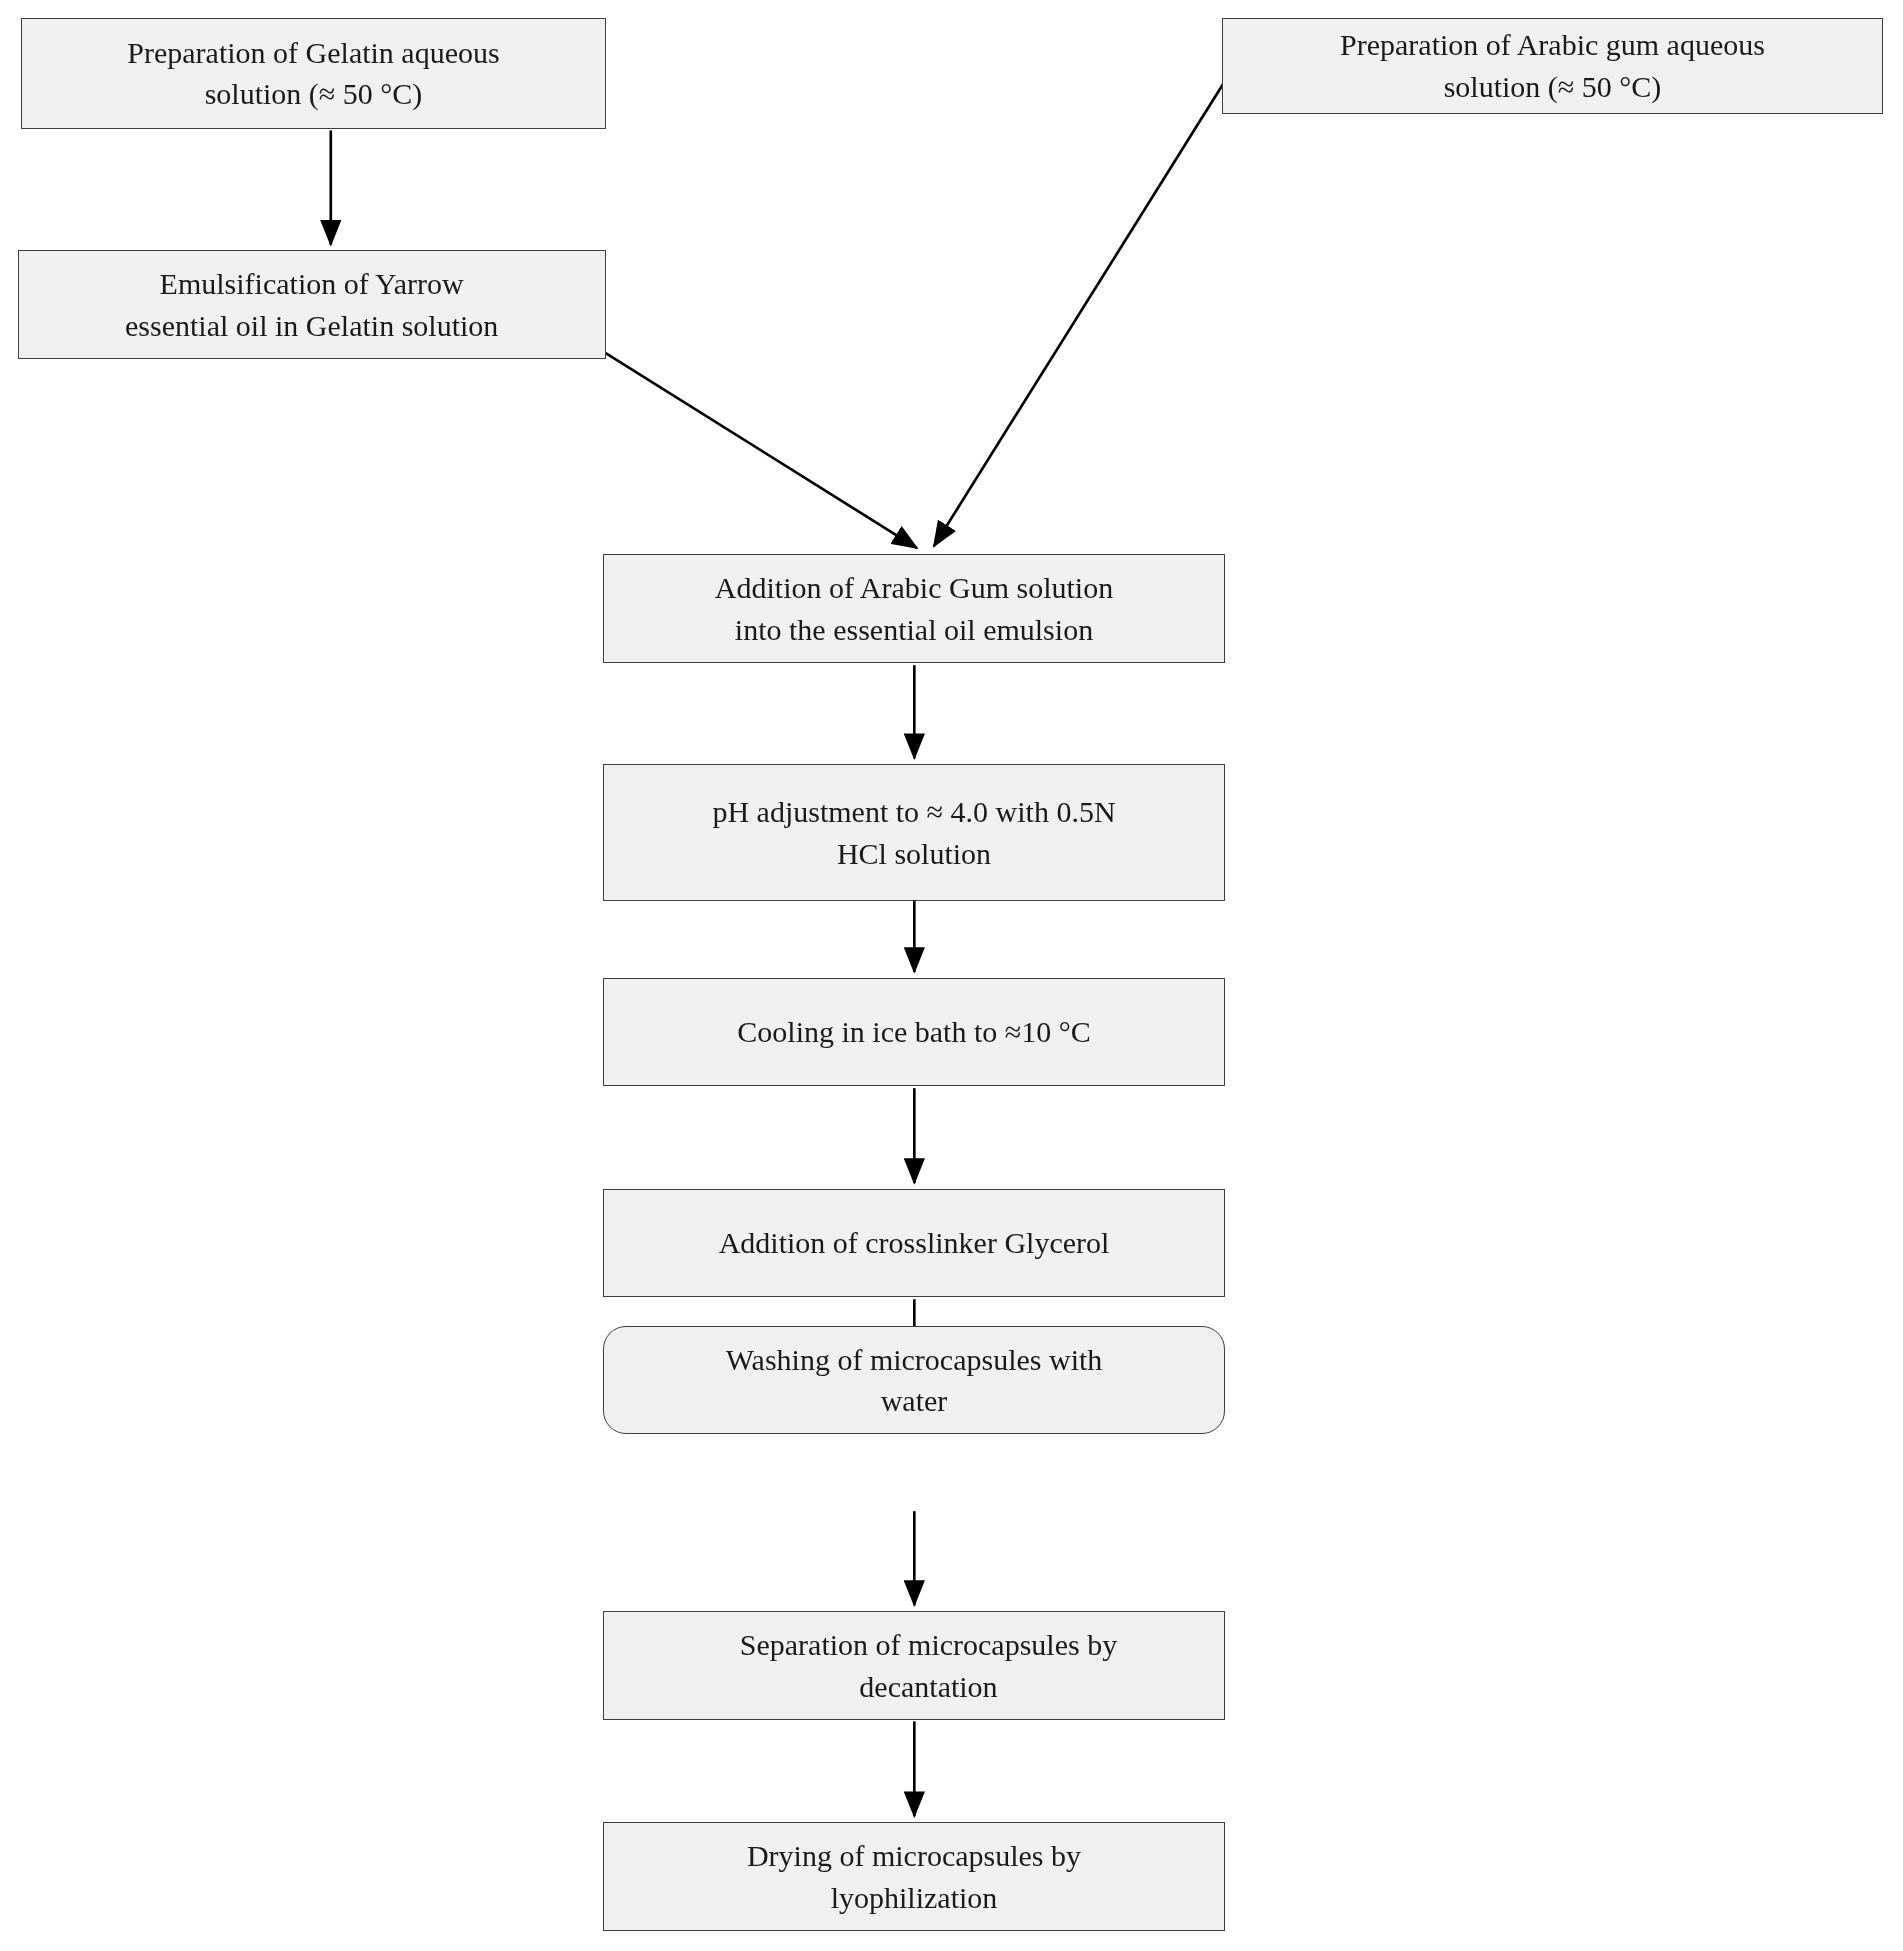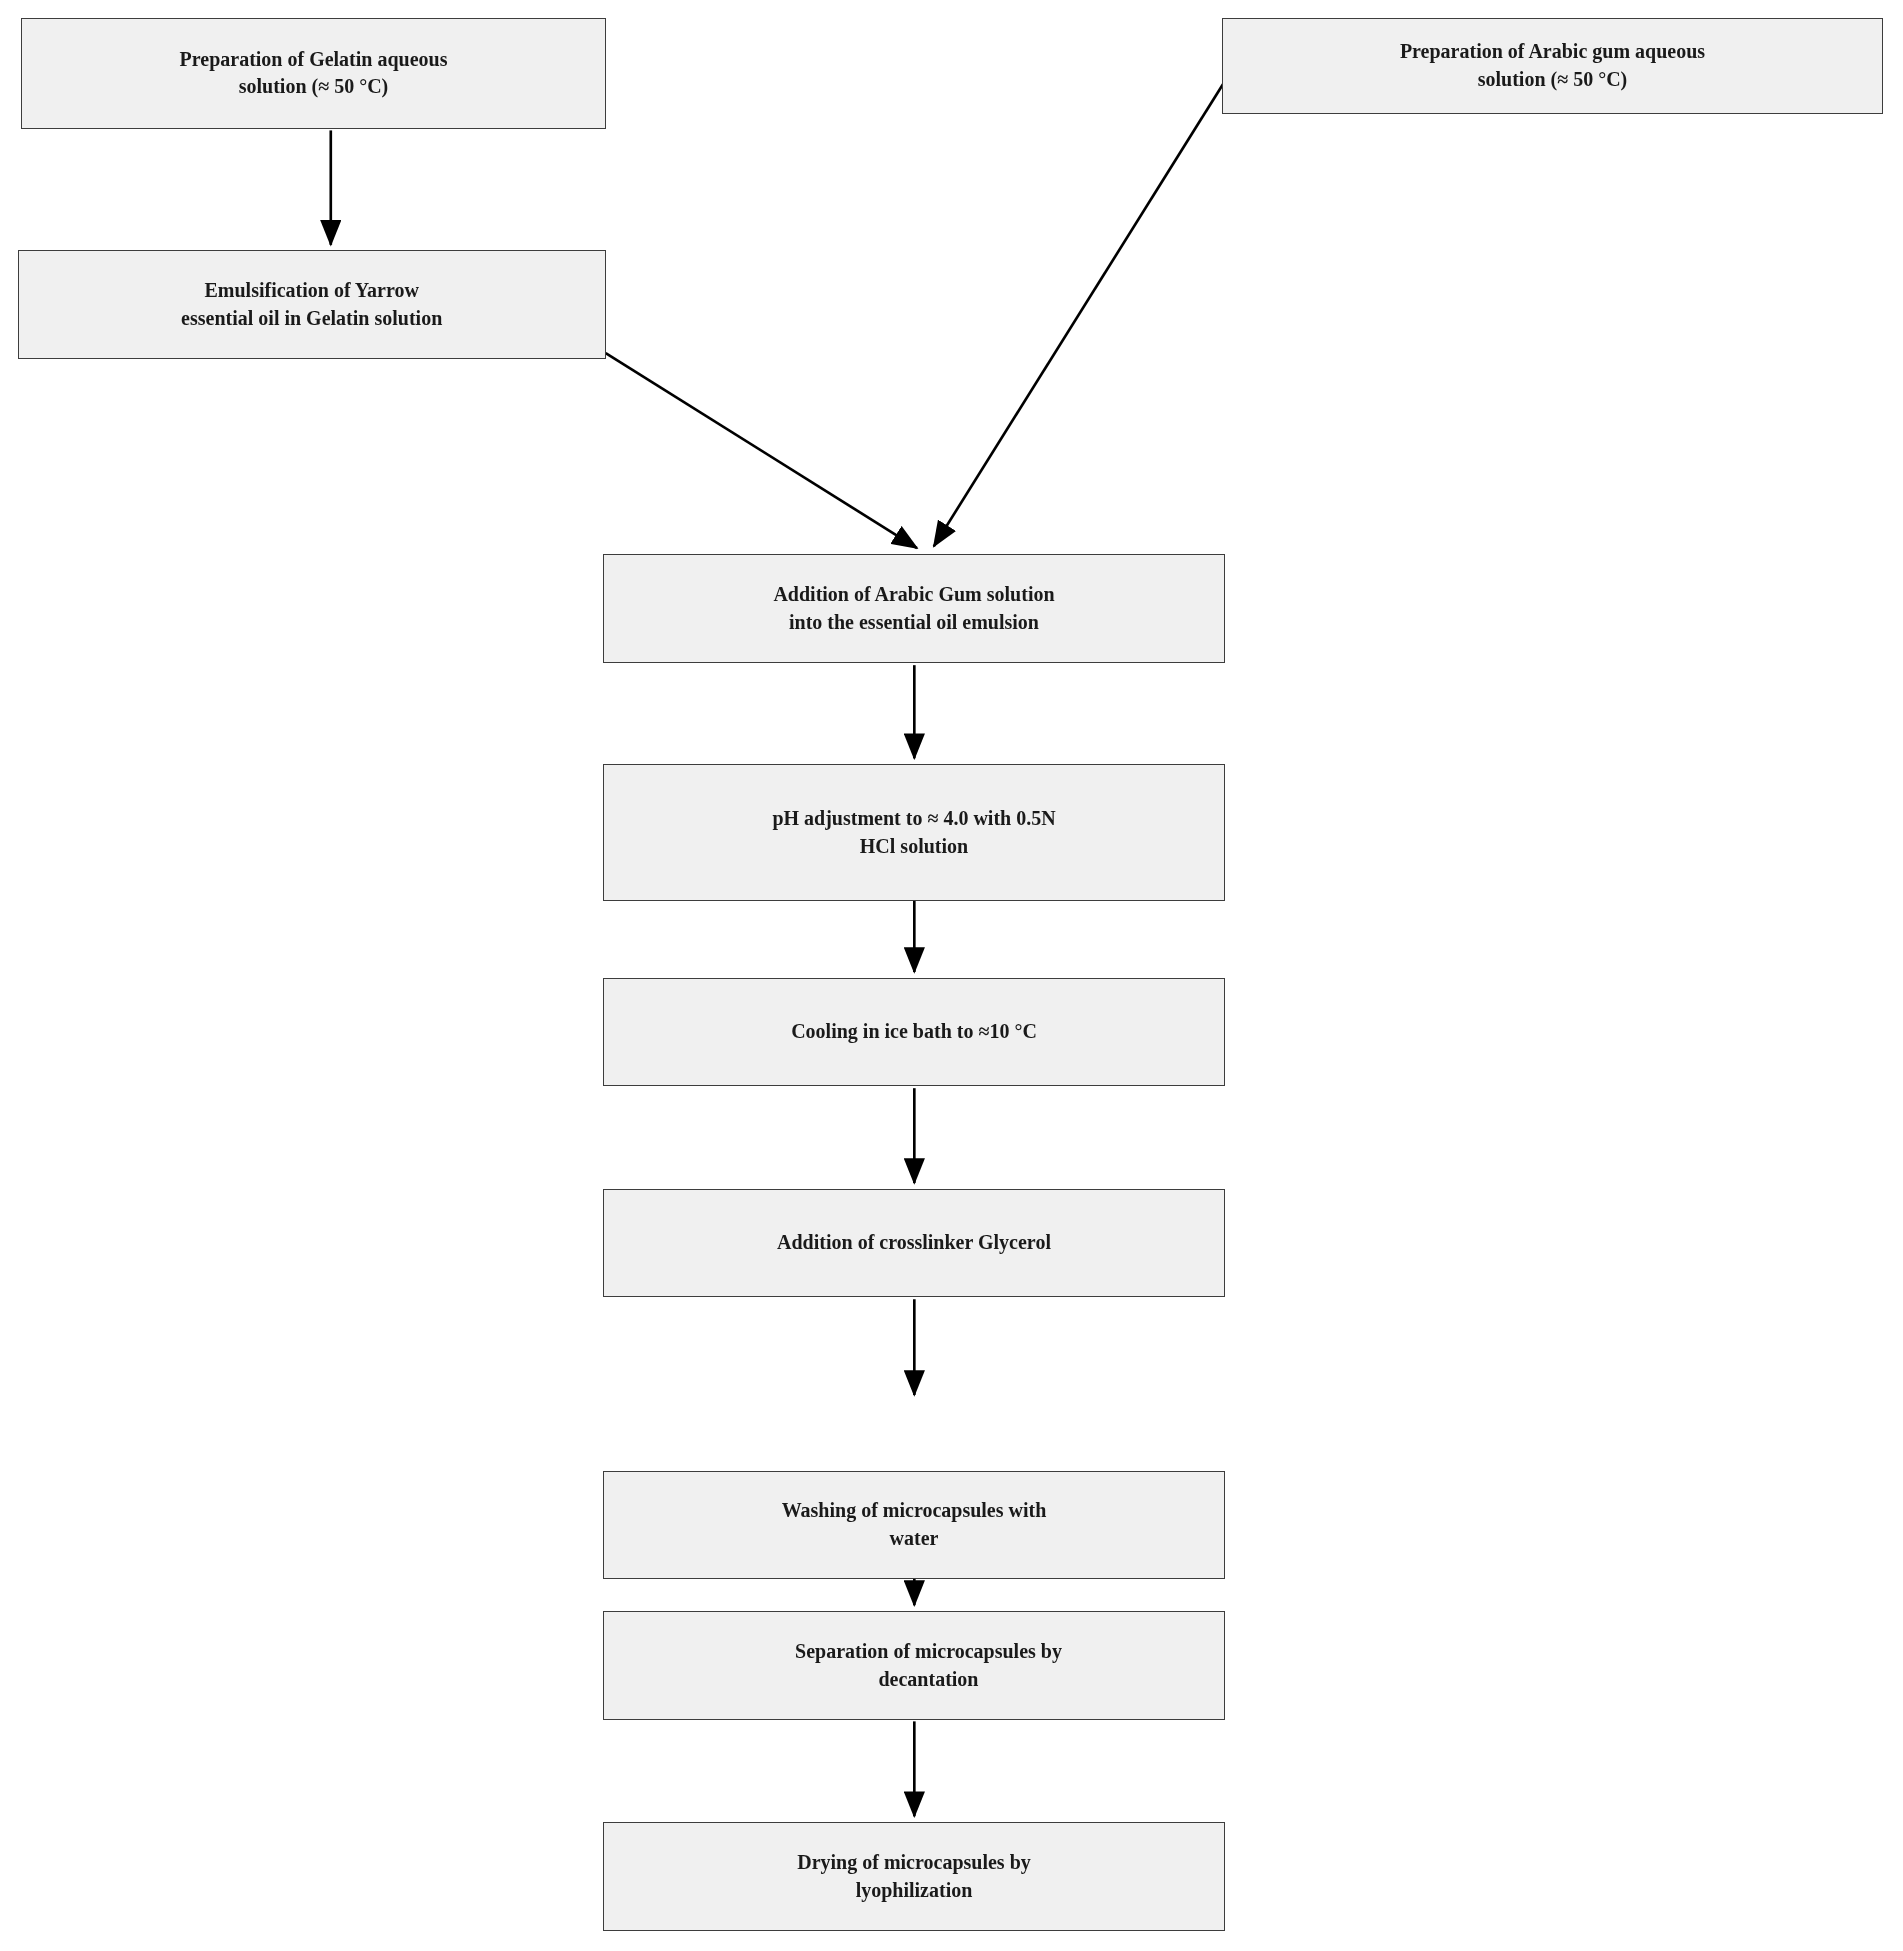--- a/index.html
+++ b/index.html
@@ -34,24 +34,23 @@
     stroke-width:3;
   }
   .box{
     position:absolute;
     background:var(--box-fill);
     border:1.8px solid var(--box-border);
     display:flex;
     align-items:center;
     justify-content:center;
     text-align:center;
-    font-size:20px;
+    font-size:30px;
     line-height:1.38;
     padding:5.3px 16px;
-    font-weight:bold;
   }
   .box span{
     white-space:pre-line;
   }
 </style>
 </head>
 <body>
 
 <div class="diagram">
 
@@ -98,21 +97,21 @@
   </div>
 
   <div class="box" style="left:603px; top:978px;width:622px; height:108px;">
     <span>Cooling in ice bath to ≈10 °C</span>
   </div>
 
   <div class="box" style="left:603px; top:1189px;width:622px; height:108px;">
     <span>Addition of crosslinker Glycerol</span>
   </div>
 
-  <div class="box" style="left:603px; top:1471px;width:622px; height:108px;">
+  <div class="box" style="left:603px; top:1326px;width:622px; height:108px;border-radius:23px;">
     <span>Washing of microcapsules with
 water</span>
   </div>
 
   <div class="box" style="left:603px; top:1611px;width:622px; height:109px;padding-left:45px;">
     <span>Separation of microcapsules by
 decantation</span>
   </div>
 
   <div class="box" style="left:603px; top:1822px;width:622px; height:109px;">

